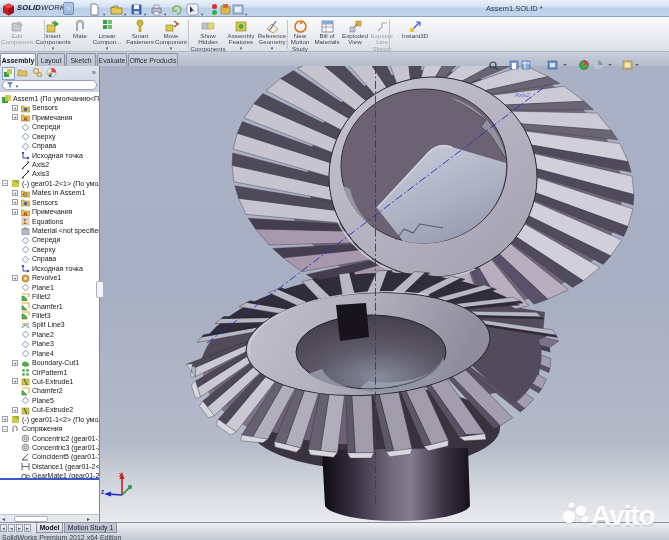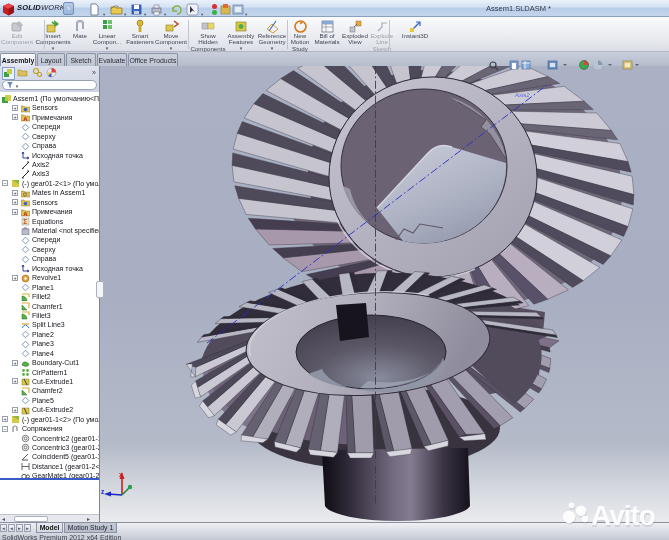--- a/index.html
+++ b/index.html
@@ -101,21 +101,21 @@
         </svg></div>
       <div class="ti" style="left:219px;width:12px"><svg width="13" height="13" viewBox="0 0 13 13">
           <rect x="2" y="3" width="9" height="8" fill="#d8b848" stroke="#886" stroke-width="0.7"></rect>
           <rect x="4" y="1" width="5" height="4" fill="#e86a2a"></rect>
         </svg></div>
       <div class="ti" style="left:232px;width:12px"><svg width="13" height="13" viewBox="0 0 13 13">
           <rect x="1" y="2" width="10" height="9" fill="#aac4e0" stroke="#679" stroke-width="0.7"></rect>
           <rect x="3" y="4" width="6" height="5" fill="#e8eef6"></rect>
         </svg></div>
       <div class="ti" style="left:245px;width:6px"><span class="tdar">▾</span></div>
-  <div id="ttitle">Assem1.SLDASM *</div>
+  <div id="ttitle">Assem1.SOLID *</div>
  </div>
  <div id="cbar">
       <div class="cbtn gray" style="left:17px">
         <div class="cic"><svg width="15" height="15" viewBox="0 0 15 15">
             <rect x="2" y="4" width="9" height="8" rx="1" fill="#c8cad0" stroke="#9a9ca4" stroke-width="0.7"></rect>
             <path d="M9,2 L13,6 L10,9 L6,5 Z" fill="#b8bac2"></path>
           </svg></div>
         <div class="clb">Edit<br>Component</div>
       </div>
       <div class="cbtn" style="left:53px">

